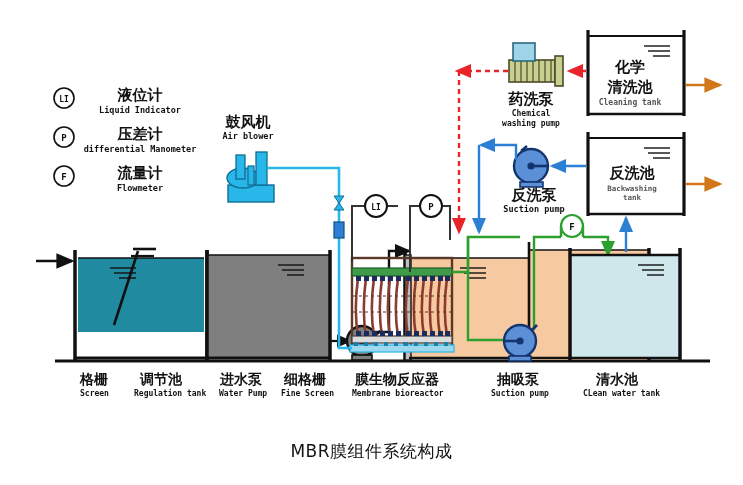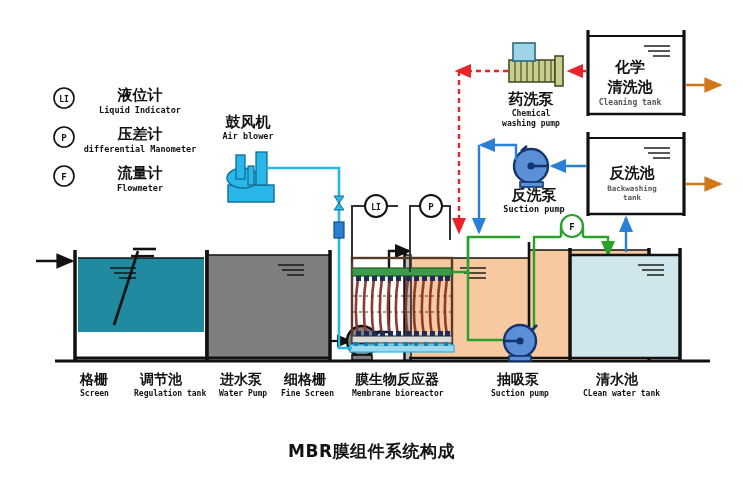--- a/index.html
+++ b/index.html
@@ -3,21 +3,21 @@
 <meta charset="utf-8">
 <style>
   html,body{margin:0;padding:0;background:#ffffff;}
   body{width:743px;height:485px;position:relative;overflow:hidden;
        font-family:"Liberation Sans","DejaVu Sans",sans-serif;}
   #stage{position:absolute;left:0;top:0;width:743px;height:485px;}
   svg{position:absolute;left:0;top:0;}
   .cn{font-family:"DejaVu Sans","Liberation Sans",sans-serif;font-weight:bold;}
   .en{font-family:"DejaVu Sans Mono","Liberation Mono",monospace;font-weight:bold;}
   #title{position:absolute;left:0;top:440px;width:743px;text-align:center;
-         font-size:17px;font-weight:bold;color:#121212;letter-spacing:.5px;}
+         font-size:17px;font-weight:normal;color:#121212;letter-spacing:.5px;}
 </style>
 </head>
 <body>
 
 <div id="stage">
 <svg width="743" height="485" viewBox="0 0 743 485">
   <defs>
     <marker id="ar-black" markerWidth="8" markerHeight="8" refX="6" refY="3" orient="auto">
       <path d="M0,0 L7,3 L0,6 z" fill="#111"></path>
         </marker>

